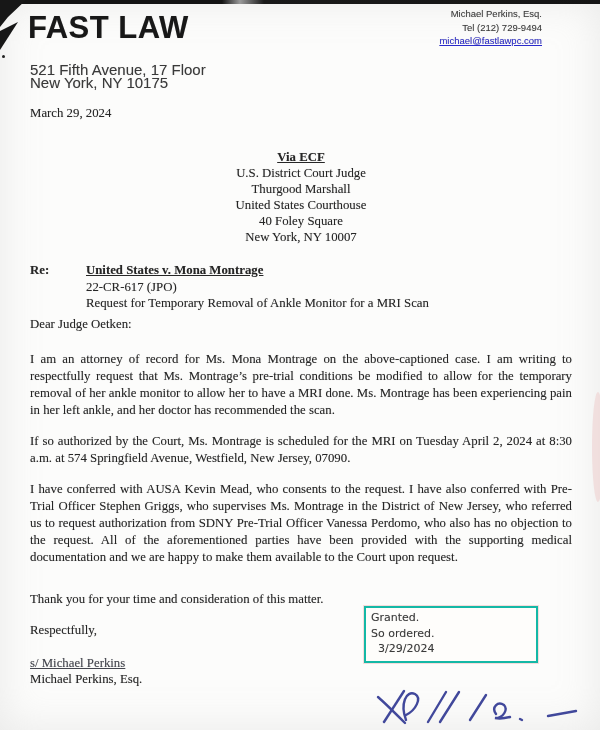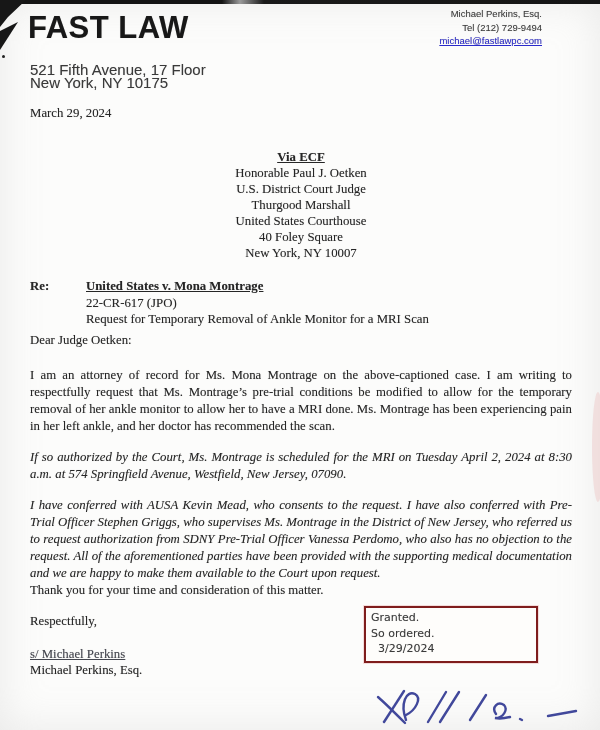--- a/index.html
+++ b/index.html
@@ -48,33 +48,33 @@
   .recipient { line-height:16px; margin-bottom:17px;text-align:center; }
   .delivery-method { font-weight:bold; text-decoration:underline; }
 
   .re-block { display:flex; line-height:16.6px; margin-bottom:4px;gap:16px; }
   .re-label { font-weight:bold; width:40px; flex:0 0 40px; }
   .case-name { font-weight:bold; text-decoration:underline; }
 
   .salutation { margin-bottom:18px; }
 
   .para { text-align:justify; margin-bottom:14px; }
-  .para + .para { margin-top:2px;font-style:italic; }
-  .p3 { margin-bottom:0; }
+  .para + .para { margin-top:2px; }
+  .p3 { margin-bottom:25px; }
 
   .thanks { margin-bottom:14px; }
   .valediction { margin-bottom:16px; }
 
   .sig-block { line-height:16.5px; }
   .sig-s { text-decoration:underline; color:#44464f; }
 
   
   .stamp {
     position:absolute; left:364px; top:606px; width:174px; height:57px;
-    border:2px solid #7f1d1d;
+    border:2px solid #14b8a6;
     box-shadow:0 0 0 1px rgba(230,160,160,0.35);
     background:rgba(255,253,252,0.55);
     font-family:"DejaVu Sans", sans-serif; font-size:11px;
     line-height:15.5px; color:#3b3b3b; padding:2px 0 0 5px;
   }
   .stamp-line-date { padding-left:7px; }
 
   
   .signature { position:absolute; left:372px; top:686px; }
 
@@ -108,21 +108,20 @@
     <div class="firm-address">
       <div>521 Fifth Avenue, 17 Floor</div>
       <div>New York, NY 10175</div>
     </div>
 
     <div class="flow">
       <div class="date">March 29, 2024</div>
 
       <div class="recipient">
         <div class="delivery-method">Via ECF</div>
-        <div>Honorable Paul J. Oetken</div>
         <div>U.S. District Court Judge</div>
         <div>Thurgood Marshall</div>
         <div>United States Courthouse</div>
         <div>40 Foley Square</div>
         <div>New York, NY 10007</div>
       </div>
 
       <div class="re-block">
         <div class="re-label">Re:</div>
         <div>

